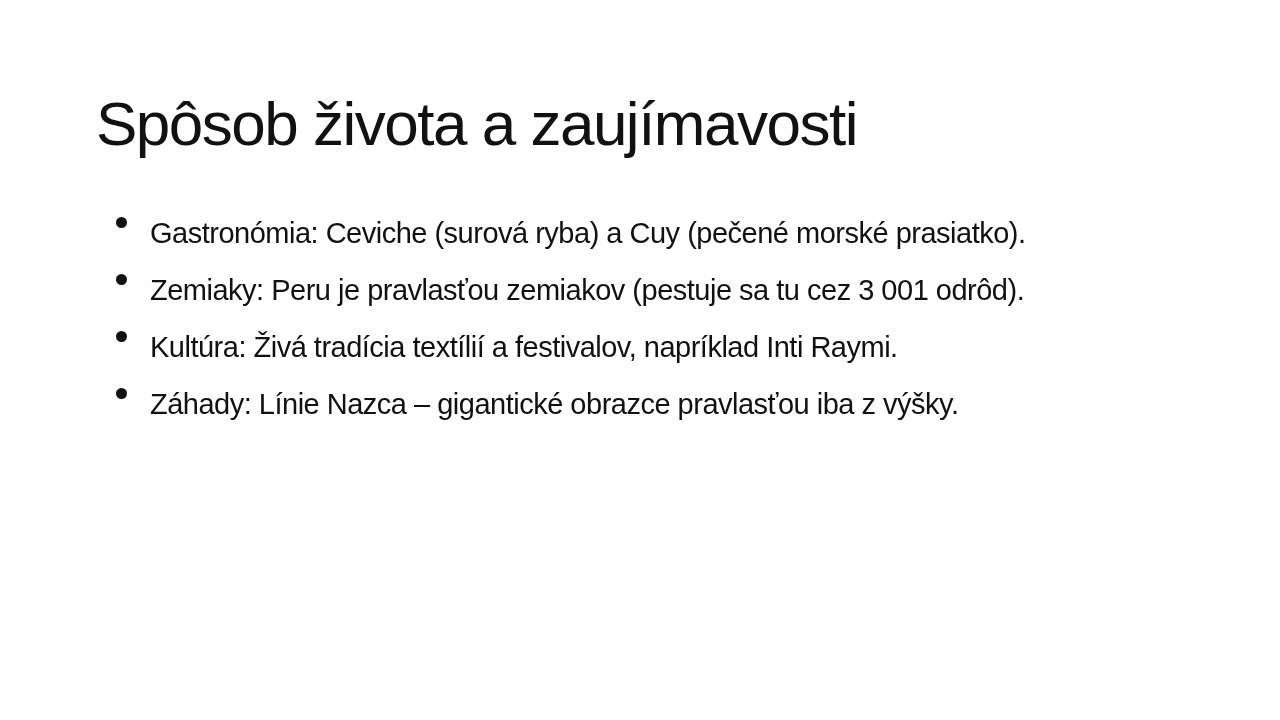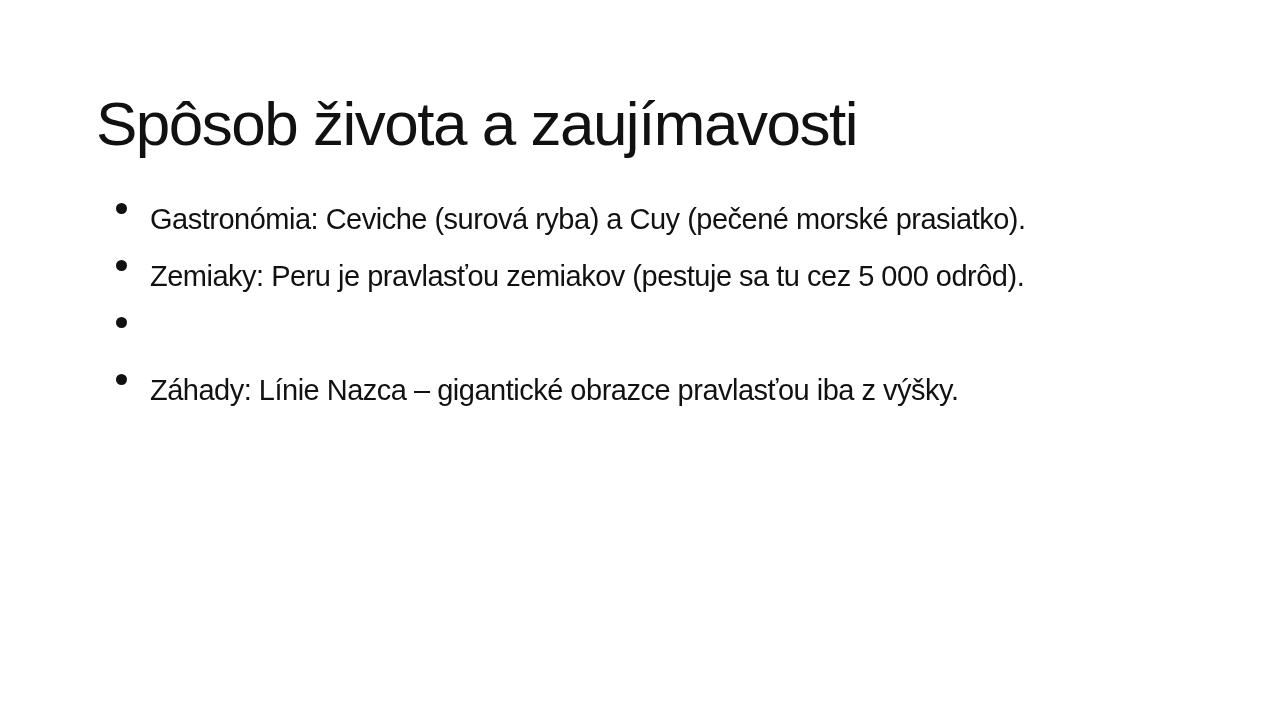--- a/index.html
+++ b/index.html
@@ -23,21 +23,21 @@
       width: 1170px;
       font-size: 62px;
       font-weight: 400;
       letter-spacing: -1.5px;
       color: #111111;
       line-height: 1.15;
     }
     .bullet-list {
       position: absolute;
       left: 56px;
-      top: 136px;
+      top: 150px;
       width: 1170px;
       list-style: none;
     }
     .bullet-item {
       display: flex;
       align-items: baseline;
       font-size: 29px;
       font-weight: 400;
       letter-spacing: -0.5px;
       color: #111111;
@@ -64,23 +64,24 @@
 <div class="slide">
   <h1 class="slide-title">Spôsob života a zaujímavosti</h1>
 
   <ul class="bullet-list">
     <li class="bullet-item">
       <span class="bullet-dot"></span>
       <span>Gastronómia: Ceviche (surová ryba) a Cuy (pečené morské prasiatko).</span>
     </li>
     <li class="bullet-item">
       <span class="bullet-dot"></span>
-      <span>Zemiaky: Peru je pravlasťou zemiakov (pestuje sa tu cez 5 000 odrôd).</span>
+      <span>Zemiaky: Peru je pravlasťou zemiakov (pestuje sa tu cez 3 001 odrôd).</span>
     </li>
     <li class="bullet-item">
       <span class="bullet-dot"></span>
+      <span>Kultúra: Živá tradícia textílií a festivalov, napríklad Inti Raymi.</span>
     </li>
     <li class="bullet-item">
       <span class="bullet-dot"></span>
       <span>Záhady: Línie Nazca – gigantické obrazce pravlasťou iba z výšky.</span>
     </li>
   </ul>
 </div>
 
 </body></html>

